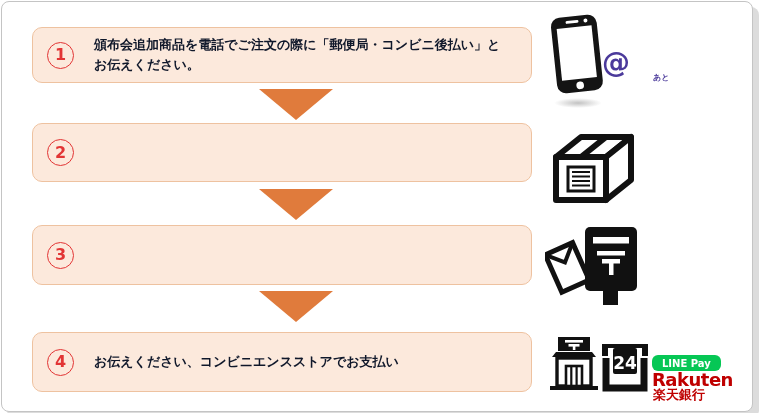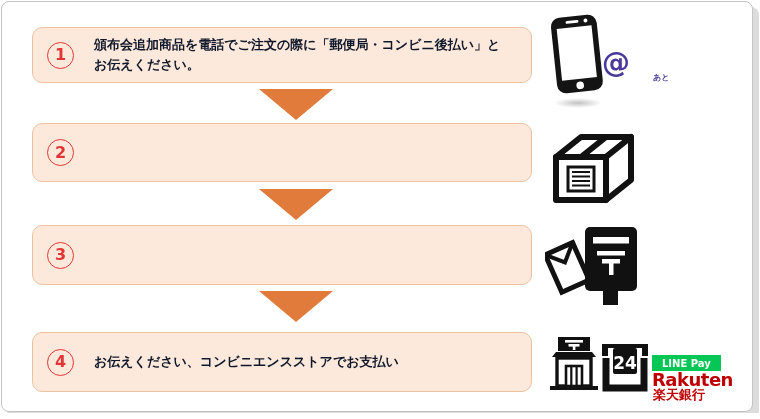--- a/index.html
+++ b/index.html
@@ -96,21 +96,21 @@
     margin-left: 44px;
   }
   .linepay-pill {
     position: absolute;
     left: 650px; top: 353px;
     background: #06C755;
     color: #ffffff;
     font-weight: bold;
     font-size: 10px;
     padding: 2.5px 10px;
-    border-radius: 0;
+    border-radius: 6px;
     white-space: nowrap;
   }
   .rakuten-word {
     position: absolute;
     left: 650px; top: 369px;
     color: #bf0000;
     font-weight: bold;
     font-size: 18px;
     letter-spacing: -0.5px;
     line-height: 1;

